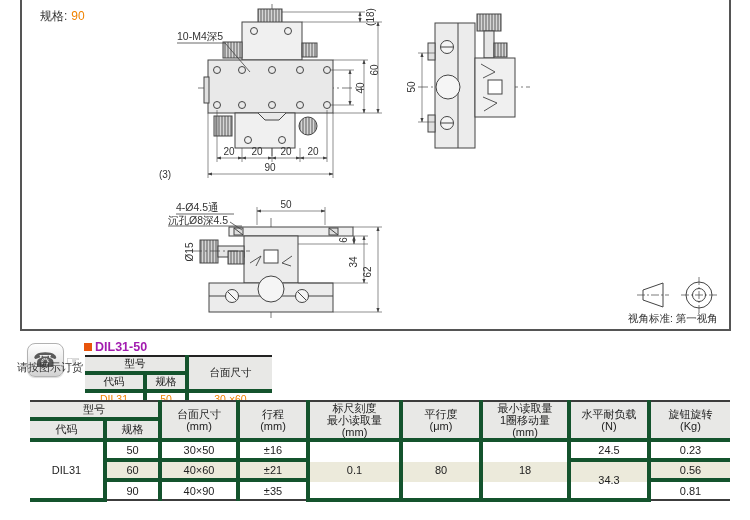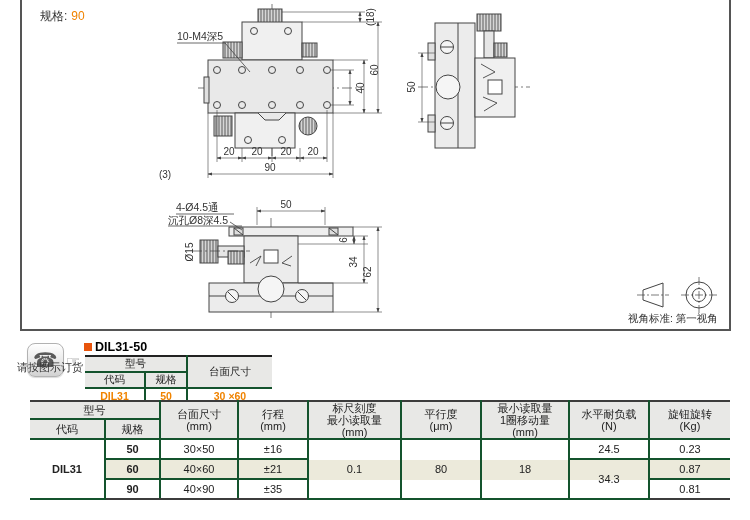--- a/index.html
+++ b/index.html
@@ -15,31 +15,31 @@
   .drawing-svg { position:absolute; left:20px; top:0; }
 
   
   .phone-btn { position:absolute; left:27px; top:343px; width:37px; height:34px;
     border:1px solid #b2b2b2; border-radius:8px;
     background:linear-gradient(180deg,#ffffff 0%,#ececec 45%,#d2d2d2 100%);
     box-shadow:0 1px 1px rgba(0,0,0,.15); display:flex; align-items:center; justify-content:center; }
   .phone-glyph { font-size:20px; color:#5a5a5a; line-height:1; }
   .hand-glyph { position:absolute; left:66px; top:352px; font-size:16px; color:#777; }
   .order-caption { position:absolute; left:17px; top:360px; font-size:11px; color:#333; }
-  .order-title { position:absolute; left:84px; top:340px; font-size:12.5px; font-weight:bold; color:#000000;
+  .order-title { position:absolute; left:84px; top:340px; font-size:12.5px; font-weight:bold; color:#a21caf;
     display:flex; align-items:center; }
   .order-title .bullet { width:8px; height:8px; background:#e8540c; display:inline-block; margin-right:3px; }
 
   table { border-collapse:collapse; table-layout:fixed;padding-left:44px; }
-  td,th { border:2px solid #14532d; font-size:11px; text-align:center; vertical-align:middle;
+  td,th { border:4px solid #14532d; font-size:11px; text-align:center; vertical-align:middle;
     padding:0; overflow:hidden; white-space:nowrap; }
   td:first-child, th:first-child { border-left:none; }
   td:last-child, th:last-child { border-right:none; }
   .hdr { background:#e8e8e6; font-weight:normal; color:#222; }
-  .orange { color:#f08300; font-weight:bold;margin-top:22px; }
+  .orange { color:#f08300; font-weight:normal;margin-top:22px; }
 
   .mini-table { position:absolute; left:85px; top:355px; width:187px; }
   .mini-table td { height:11px; font-size:10.5px; }
   .mini-table tr:first-child td { border-top:2px solid #222; }
   .mini-table tr:last-child td { border-bottom:2px solid #222; height:15px; }
 
   .spec-table { position:absolute; left:30px; top:400px; width:700px; }
   .spec-table td { height:20px; color:#222; }
   .spec-table .h1 td { border-top:2px solid #3c3c3c; height:18px; }
   .spec-table .hdr div { line-height:12px; }
@@ -341,21 +341,21 @@
       <td rowspan="3" class="band3">80</td>
       <td rowspan="3" class="band3">18</td>
       <td>24.5</td>
       <td>0.23</td>
     </tr>
     <tr>
       <td class="orange hl">60</td>
       <td class="hl">40×60</td>
       <td class="hl">±21</td>
       <td rowspan="2" class="band2">34.3</td>
-      <td class="hl">0.87</td>
+      <td class="hl">0.56</td>
     </tr>
     <tr>
       <td class="orange">90</td>
       <td>40×90</td>
       <td>±35</td>
       <td>0.81</td>
     </tr>
   </tbody>
     </table>
 

